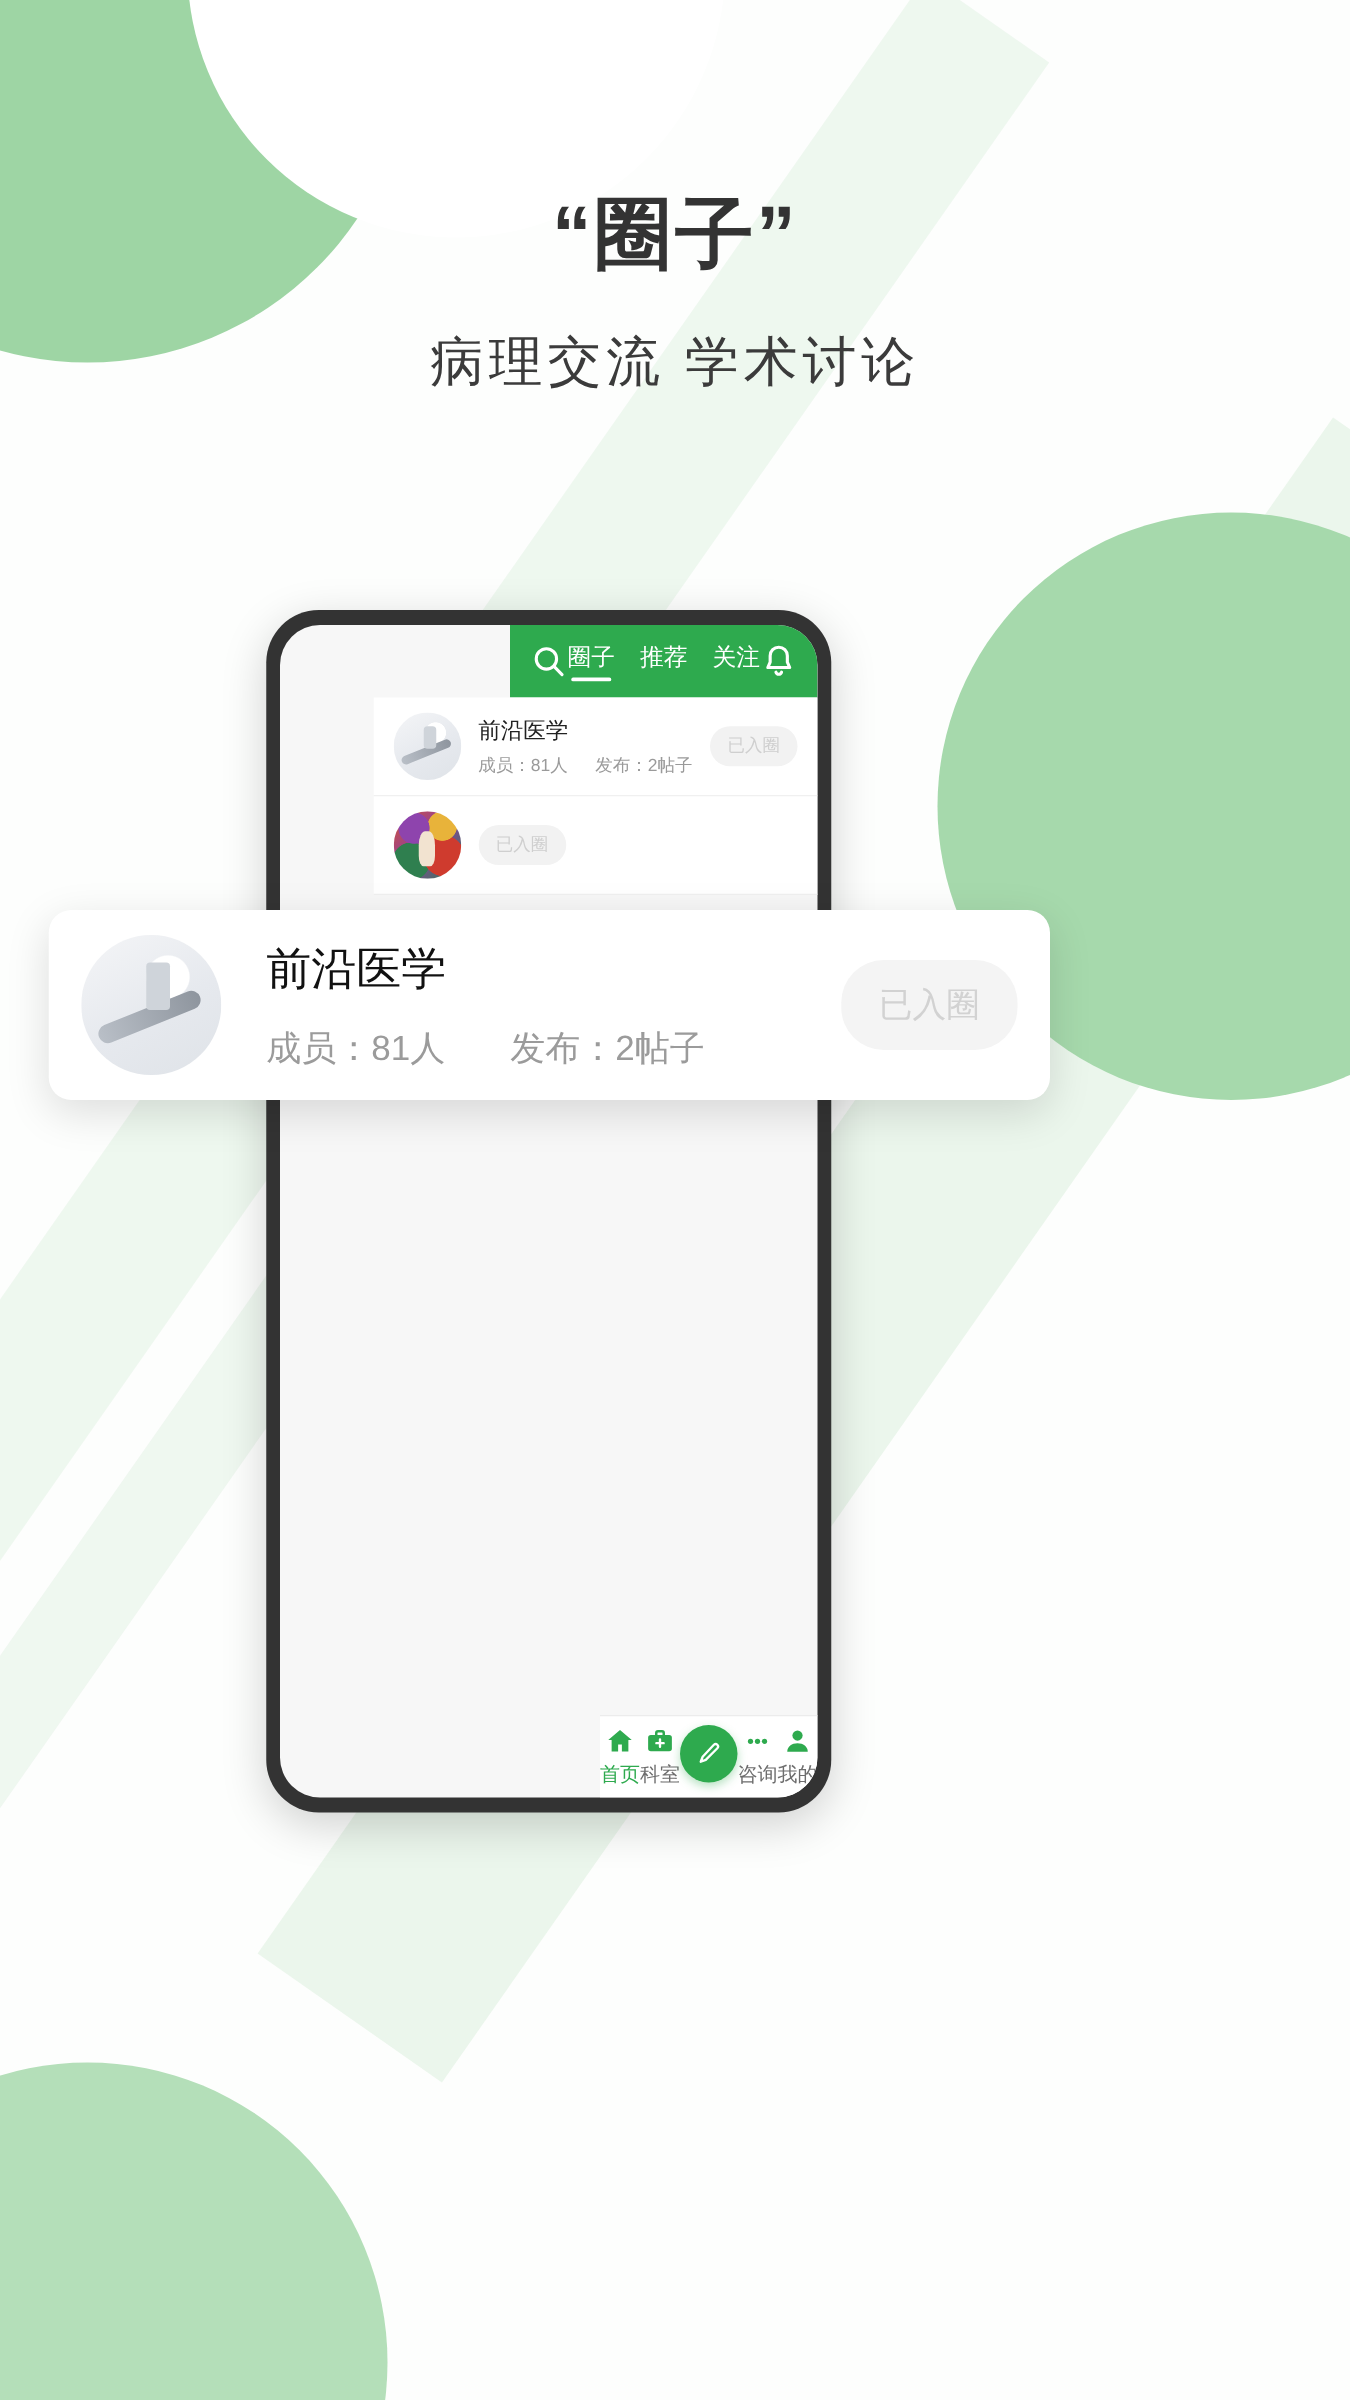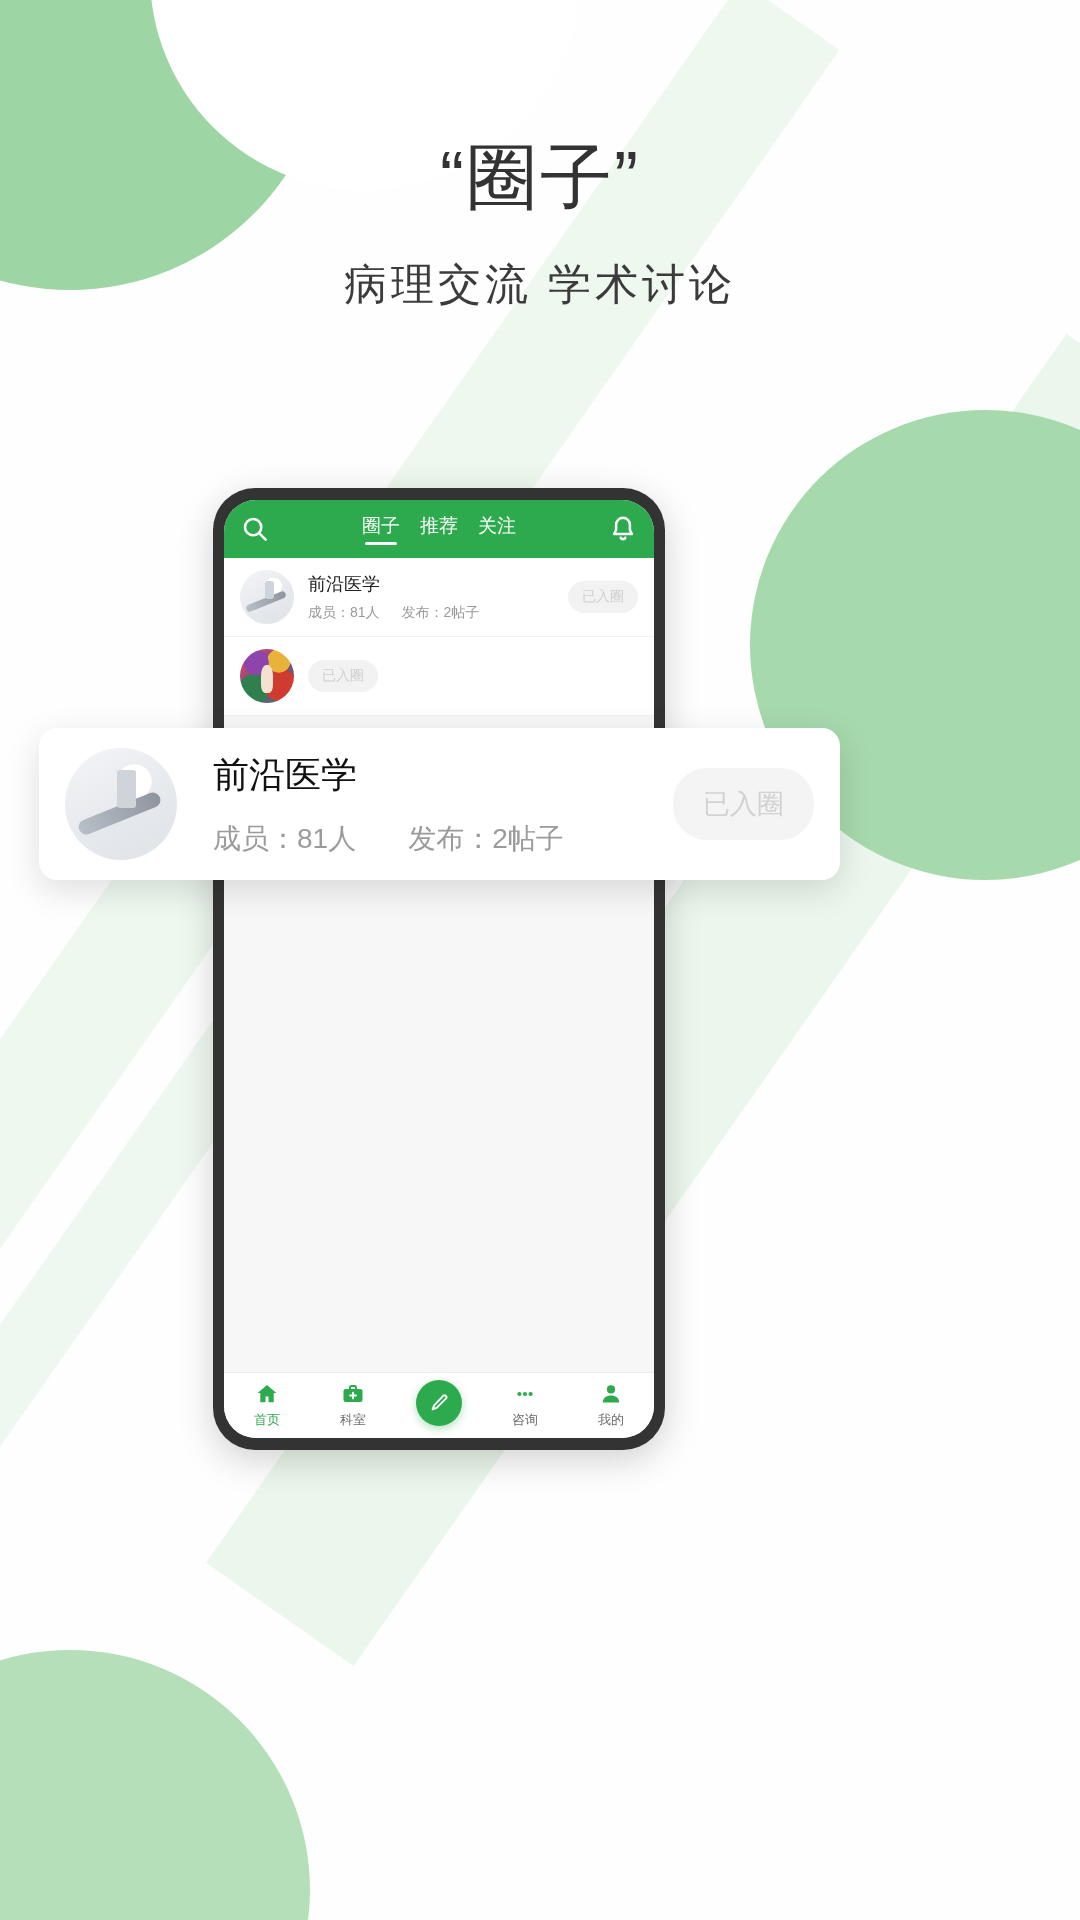--- a/index.html
+++ b/index.html
@@ -62,26 +62,27 @@
 
   
   .headline-wrap {
     position: absolute;
     left: 0; top: 140px;
     width: 1080px;
     text-align: center;
     z-index: 6;
   }
   .headline {
-    font-size: 72px;
-    font-weight: normal;
+    font-size: 63px;
+    font-weight: bold;
     color: #333333;
     letter-spacing: 2px;
     line-height: 1.05;
     white-space: nowrap;
+    margin-top: 15px;
   }
   .subheadline {
     margin-top: 40px;
     font-size: 43px;
     color: #3b3b3b;
     letter-spacing: 4px;
     white-space: nowrap;
   }
 
   
@@ -96,20 +97,21 @@
     box-shadow: 0 10px 36px rgba(0,0,0,.18);
   }
   .phone-screen {
     width: 100%; height: 100%;
     background: #f7f7f7;
     border-radius: 32px;
     overflow: hidden;
     display: flex;
     flex-direction: column;
     position: relative;
+    align-items: flex-end;
   }
 
   
   .app-header {
     height: 58px;
     background: #2eaa4e;
     display: flex;
     align-items: center;
     padding: 0 16px;
     flex: 0 0 auto;
@@ -229,21 +231,21 @@
     position: relative;
   }
   .nav-item {
     flex: 1 1 0;
     display: flex;
     flex-direction: column;
     align-items: center;
     justify-content: center;
     gap: 5px;
   }
-  .nav-label { font-size: 13px; color: #6d6d6d; white-space: nowrap; }
+  .nav-label { font-size: 16px; color: #6d6d6d; white-space: nowrap; }
   .nav-item.active .nav-label { color: #2eaa4e; }
   .nav-ico { width: 24px; height: 24px; display: block; }
   .fab {
     width: 46px; height: 46px;
     border-radius: 50%;
     background: #2eaa4e;
     display: flex;
     align-items: center;
     justify-content: center;
     box-shadow: 0 3px 8px rgba(46,170,78,.35);

